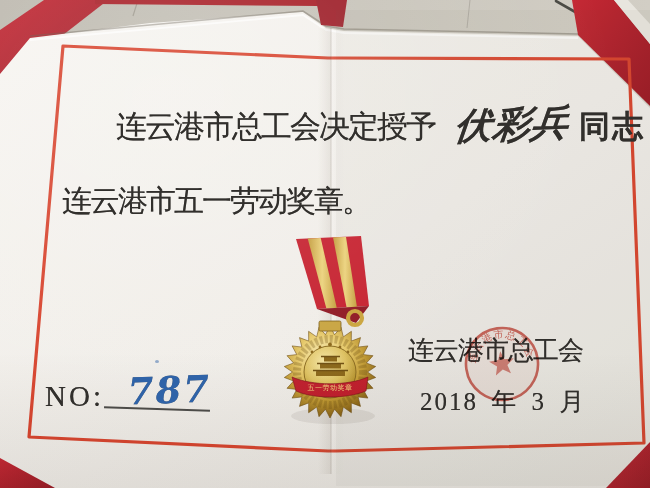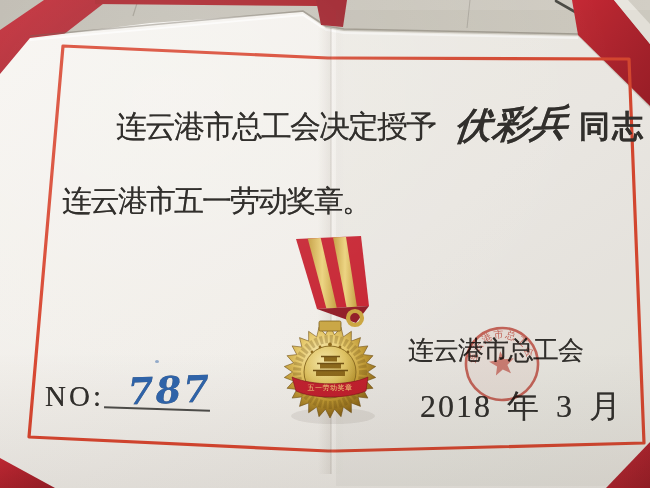--- a/index.html
+++ b/index.html
@@ -17,21 +17,21 @@
   .line2{left:46px;top:181px;font-size:30px;letter-spacing:-2px;margin-left:16px;}
   .serial{left:45px;top:371px;font-size:29px;letter-spacing:3px;}
   .serial .num{display:inline-block;font-family:"DejaVu Serif",serif;font-style:italic;font-weight:700;
                font-size:37px;color:var(--ink-blue,#2f63a8);letter-spacing:2px;
                margin-left:14px;transform:rotate(-2deg) translateY(-3px);}
   .serial-line{position:absolute;z-index:2;left:104px;top:408px;width:106px;height:2px;
                background:#4c4b48;transform:rotate(2deg);}
   .ink-dot{position:absolute;z-index:2;left:155px;top:360px;width:4px;height:3px;border-radius:50%;
            background:rgba(70,115,175,.55);}
   .issuer{left:408px;top:333px;font-size:26px;letter-spacing:-1px;}
-  .date{left:420px;top:385px;font-size:32px;letter-spacing:2px;word-spacing:5px;}
+  .date{left:420px;top:385px;font-size:25px;letter-spacing:2px;word-spacing:5px;}
   .seal-svg{z-index:3;mix-blend-mode:multiply;pointer-events:none;}
 </style>
 </head>
 <body>
 
 <div class="stage">
 
   <svg class="bg-svg" width="650" height="488" viewBox="0 0 650 488">
     <defs>
       <linearGradient id="gBg" x1="0" y1="0" x2="1" y2="0">

